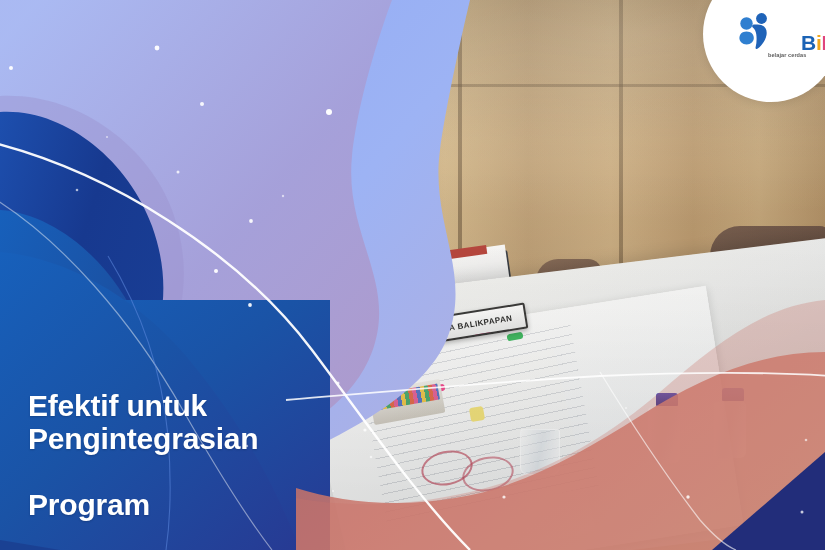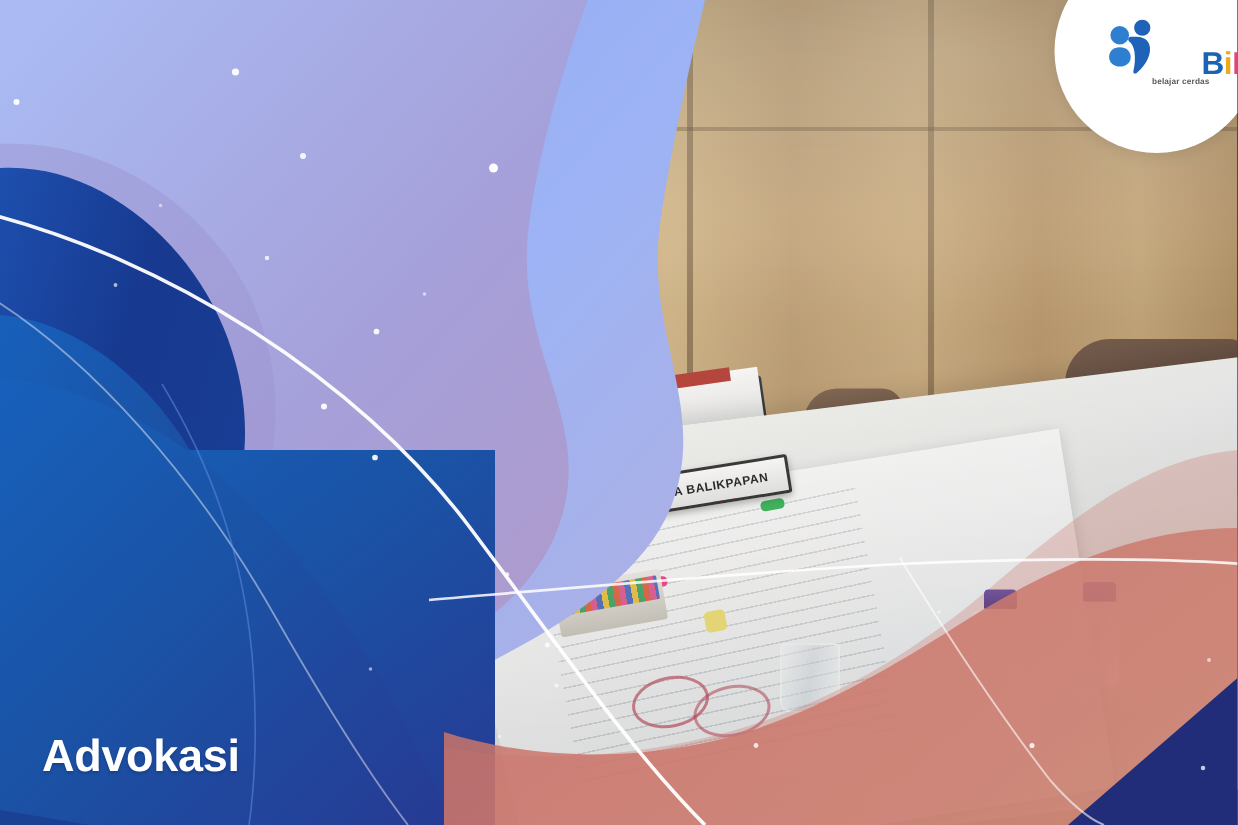--- a/index.html
+++ b/index.html
@@ -495,24 +495,24 @@
       <circle cx="688" cy="497" r="1.7" fill="#ffffff" opacity=".85"></circle>
       <circle cx="802" cy="512" r="1.5" fill="#ffffff" opacity=".75"></circle>
       <circle cx="806" cy="440" r="1.3" fill="#ffffff" opacity=".62"></circle>
       <circle cx="626" cy="408" r="1.1" fill="#ffffff" opacity=".50"></circle>
     </svg>
   </div>
 
   <div class="title-wrap">
     <h1>
       <br>
+      <span>Efektif untuk</span><br>
+      <span>Pengintegrasian</span><br>
       <br>
-      <br>
-      <br>
-      <span>Advokasi</span>
+      <span>Program</span>
     </h1>
   </div>
 
   <div class="logo-badge">
     <div class="logo-inner">
       <svg class="logo-mark" viewBox="0 0 40 40">
         <circle cx="9.5" cy="11.5" r="6.2" fill="#2f7fd0"></circle>
         <circle cx="24.5" cy="6.5" r="5.4" fill="#1f63b8"></circle>
         <path d="M20.5,12.5 C27.5,12.5 30.5,17 29.5,23 C28.6,28.4 24.6,33.5 20.8,36.6
                  C19.6,37.6 18.2,36.8 18.6,35.3 C19.6,31.4 19.9,26.6 19.3,22.5

